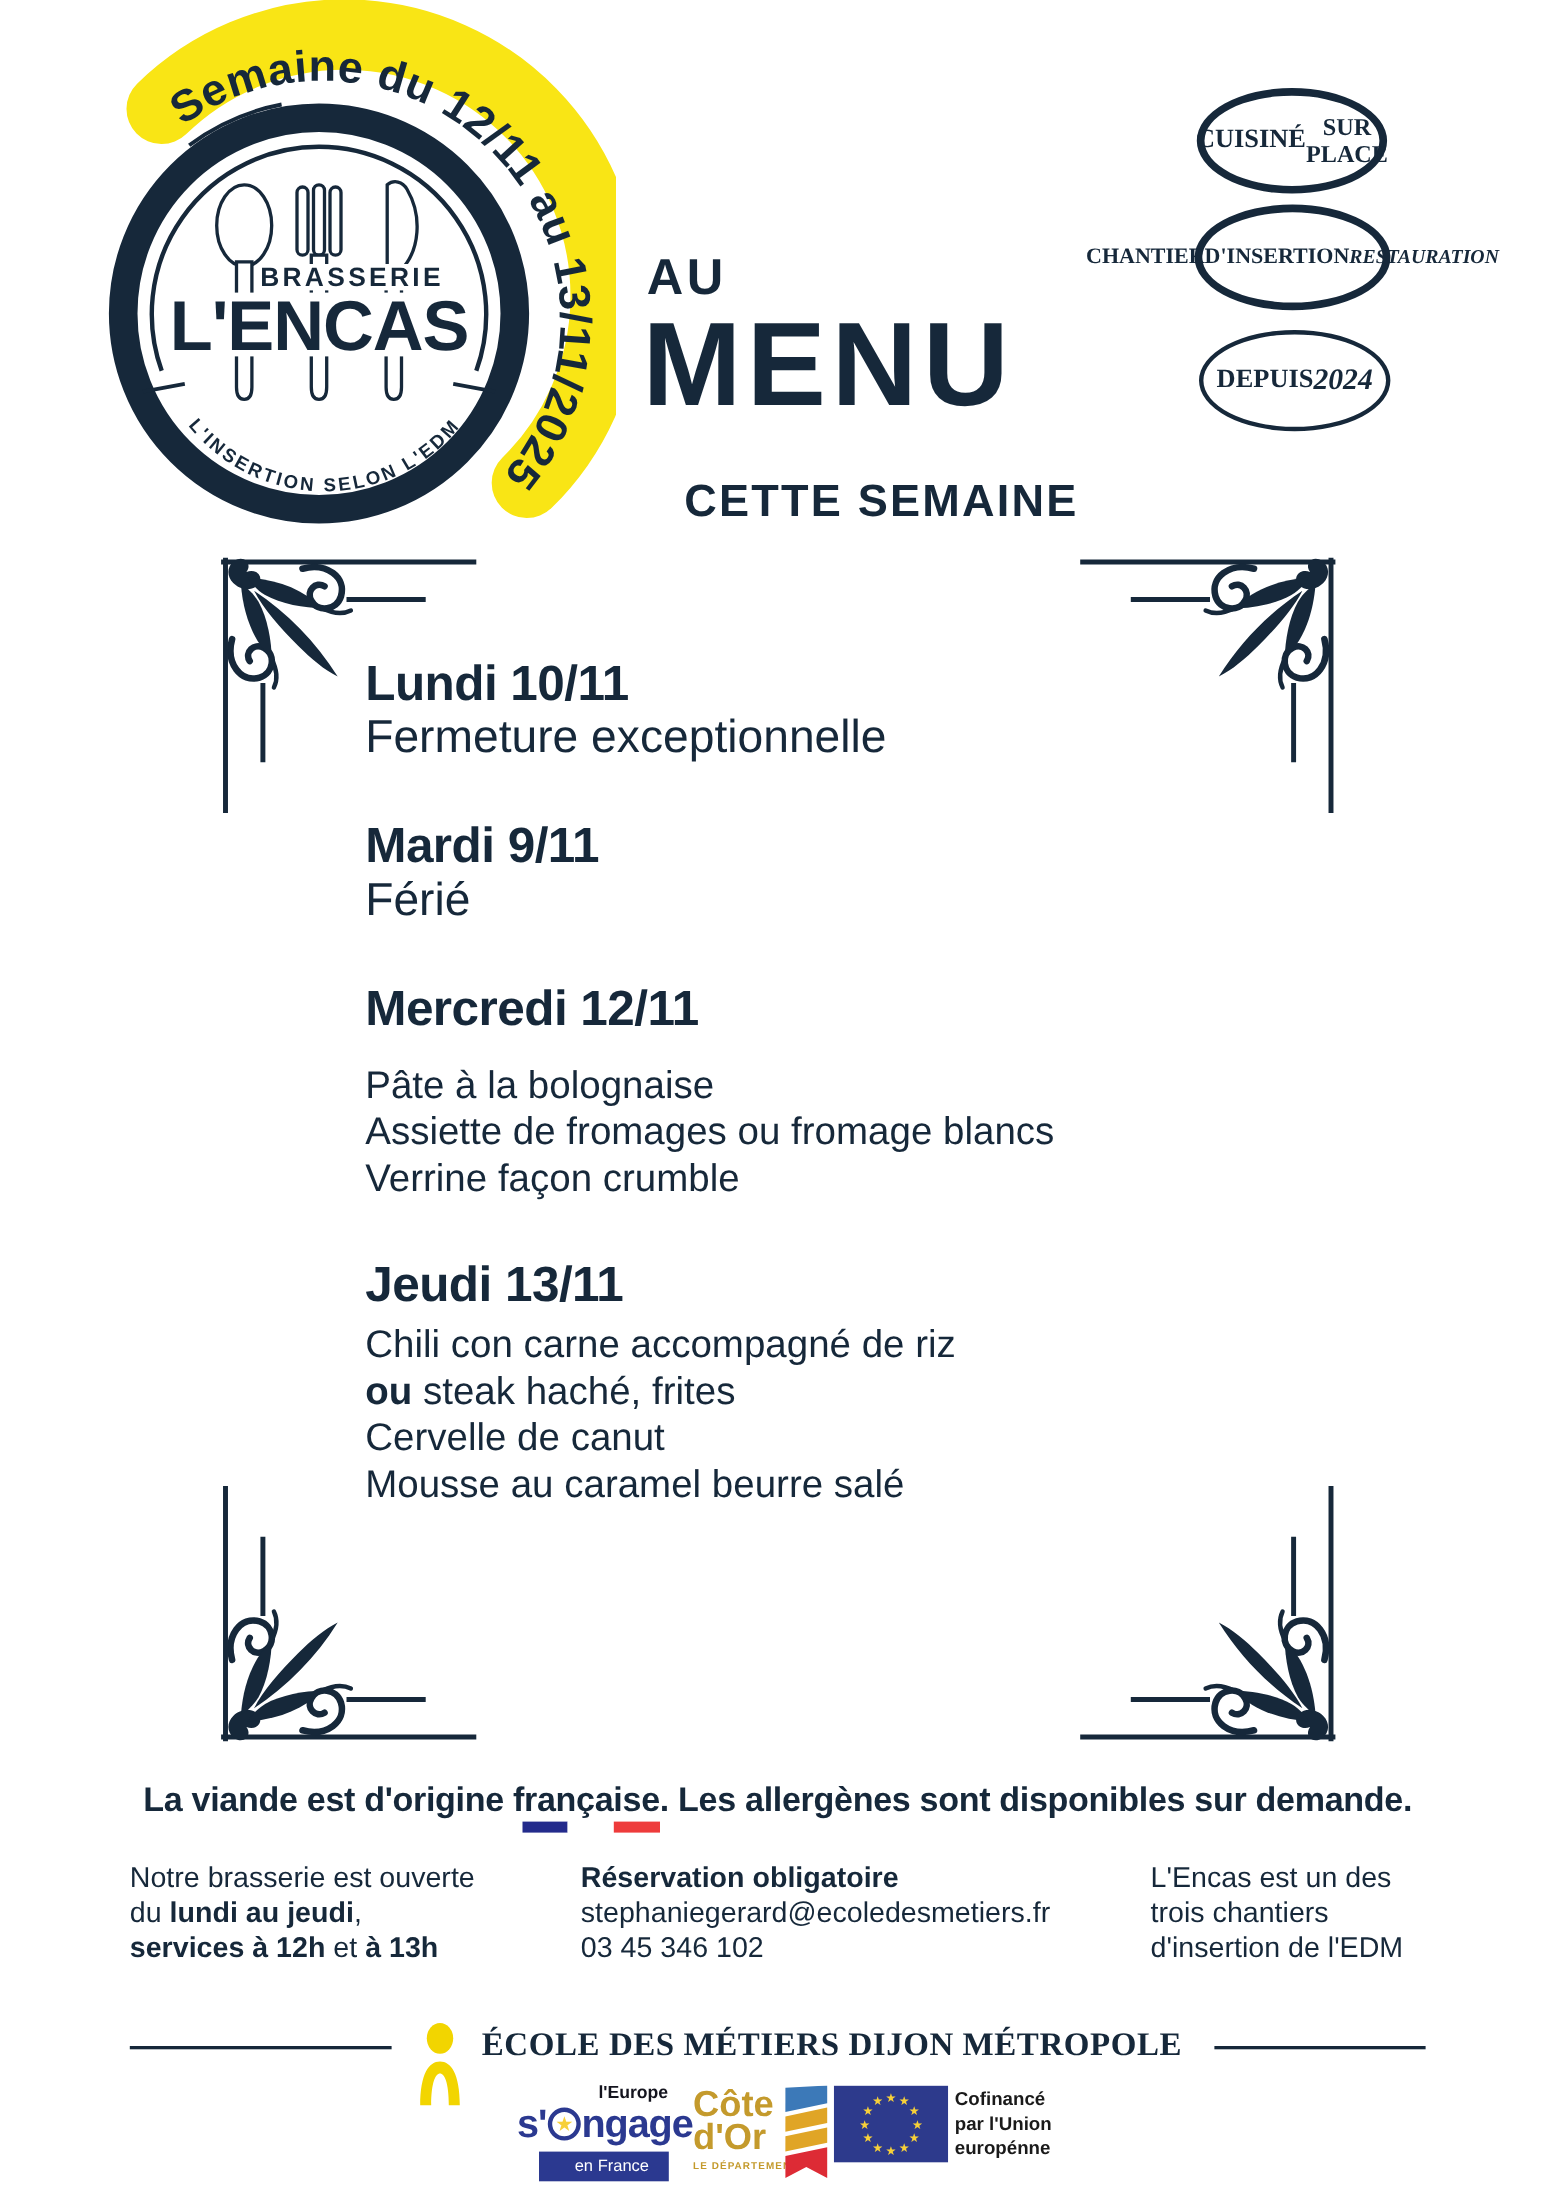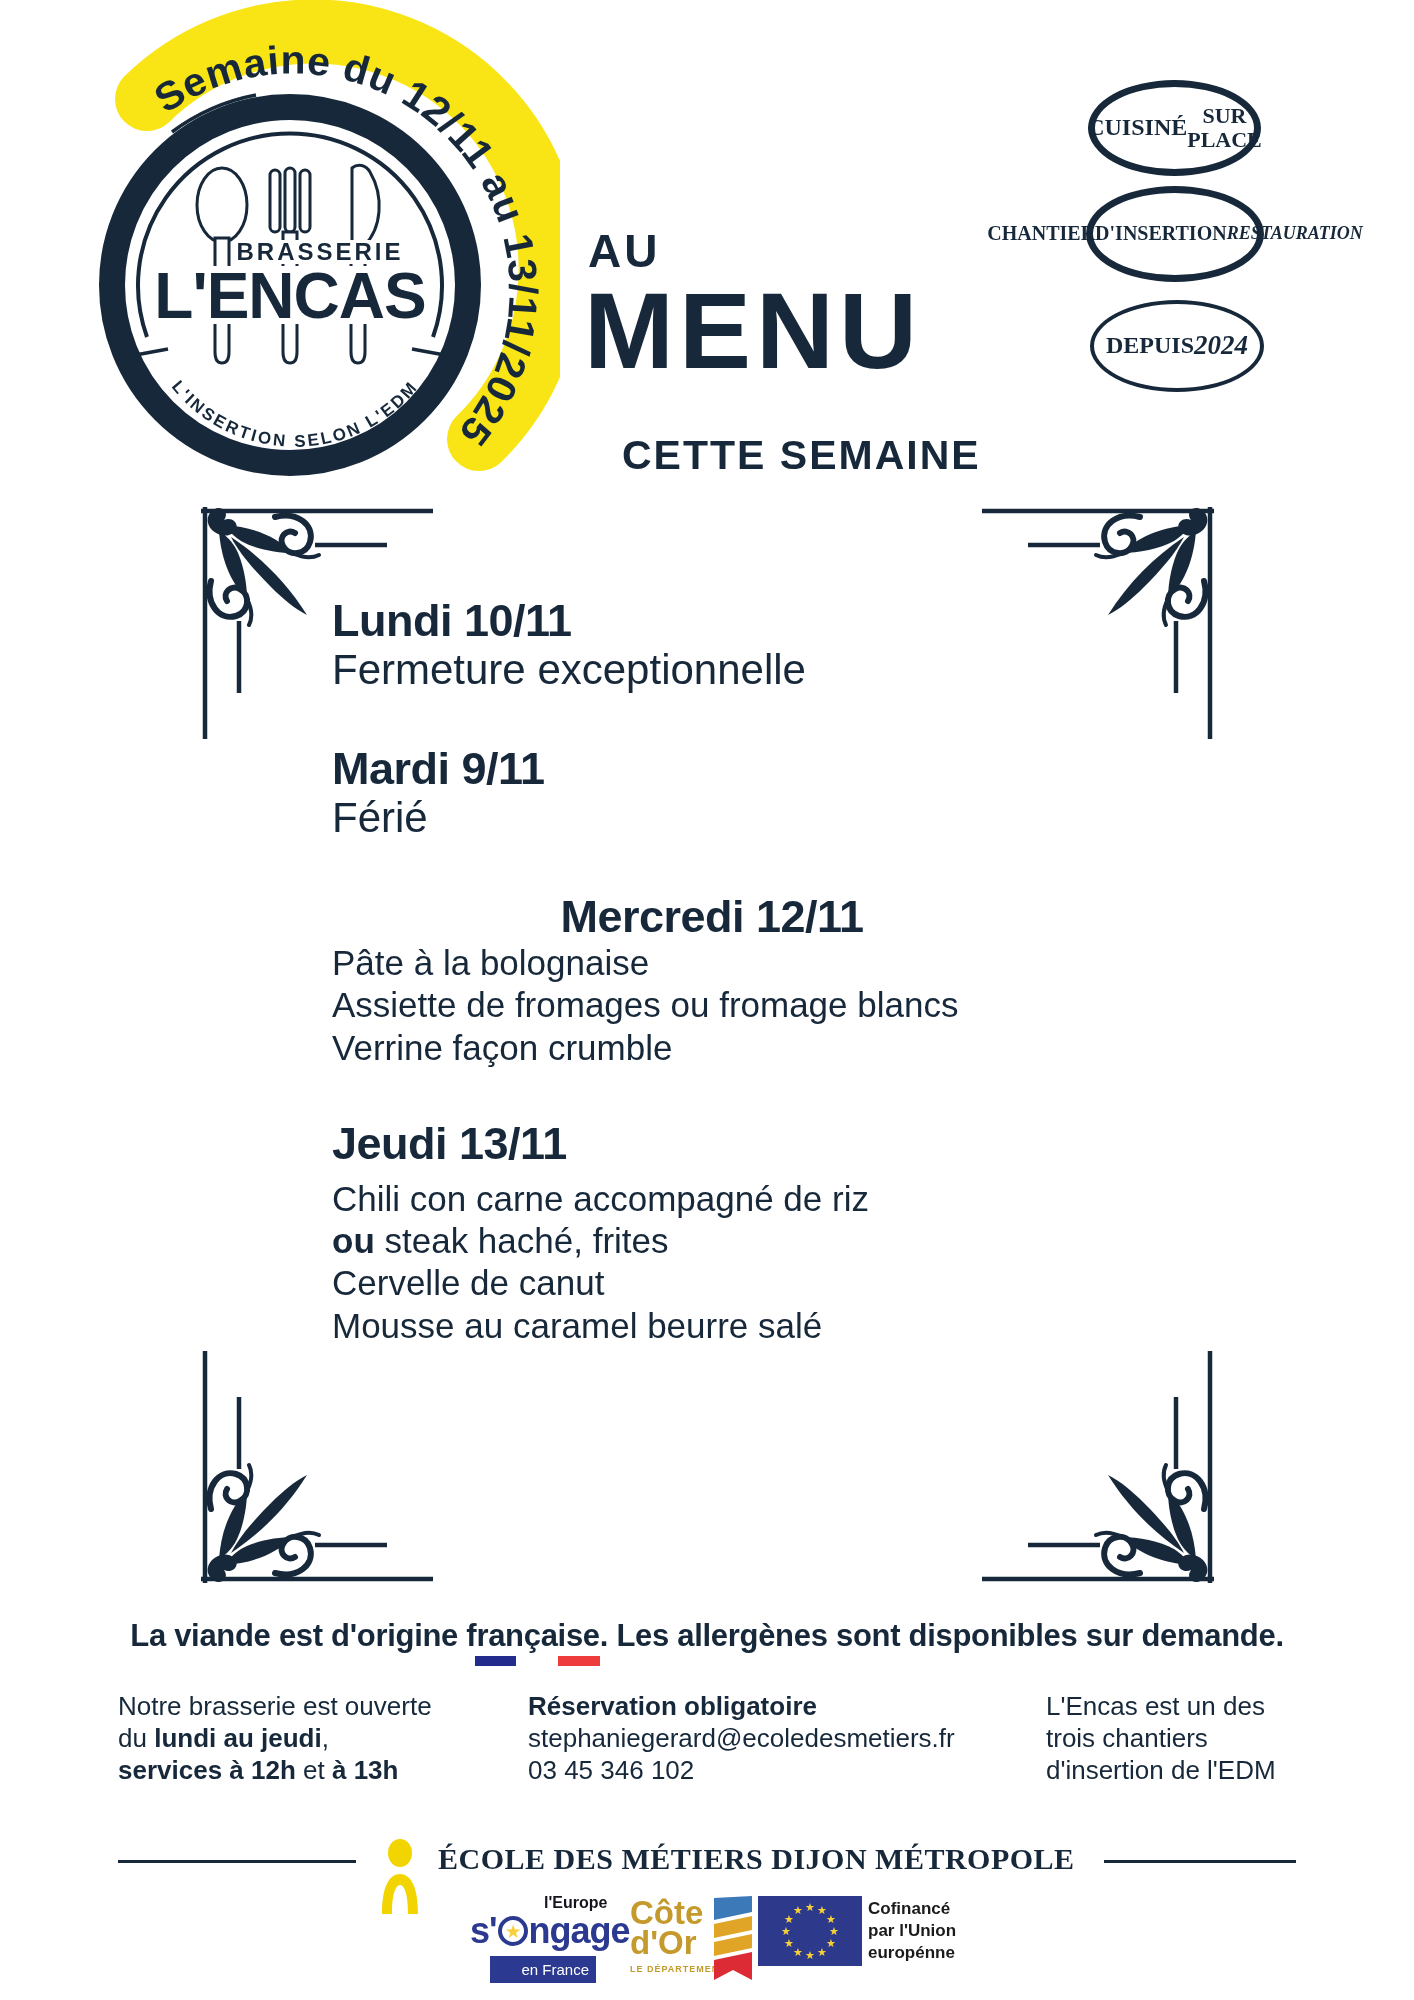--- a/index.html
+++ b/index.html
@@ -75,23 +75,23 @@
                font-size:30px;font-weight:600;letter-spacing:0.5px;}
 
   
   .engage{left:470px;top:1894px;width:150px;height:92px;}
   .engage .eu-top{position:absolute;left:74px;top:0;font-size:16px;font-weight:600;color:#14141e;}
   .engage .eu-main{position:absolute;left:0;top:16px;font-size:36px;font-weight:700;
                    color:var(--engage-blue);letter-spacing:-1px;display:flex;align-items:center;}
   .engage .swirl{display:inline-flex;width:30px;height:30px;border:4px solid var(--engage-blue);
                  border-radius:50%;align-items:center;justify-content:center;
                  font-size:16px;color:var(--star-yellow);margin:0 1px;}
-  .engage .eu-box{position:absolute;left:20px;top:62px;width:106px;height:27px;
+  .engage .eu-box{position:absolute;left:20px;top:62px;width:118px;height:27px;
                   background:var(--engage-blue);color:#fff;font-size:15px;
-                  display:flex;align-items:center;justify-content:flex-end;padding-right:7px;}
+                  display:flex;align-items:center;justify-content:flex-end;padding-right:18px;}
   .cotedor{left:630px;top:1898px;color:var(--gold);}
   .cotedor .cd-big{font-size:33px;font-weight:700;line-height:0.92;}
   .cotedor .cd-sub{font-size:9px;font-weight:700;letter-spacing:1px;margin-top:5px;}
   .ribbon{left:712px;top:1896px;}
   .euflag{left:758px;top:1896px;}
   .eu-text{left:868px;top:1898px;font-size:17px;line-height:1.3;color:#1a1a1a;font-weight:600;}
 </style>
 </head>
 <body>
 
@@ -224,21 +224,21 @@
   <div class="abs menu">
     <div class="day">
       <div class="day-title">Lundi 10/11</div>
       <div class="item-lg">Fermeture exceptionnelle</div>
     </div>
     <div class="day">
       <div class="day-title">Mardi 9/11</div>
       <div class="item-lg">Férié</div>
     </div>
     <div class="day">
-      <div class="day-title" style="margin-bottom:0;text-align:center;">Mercredi 12/11</div>
+      <div class="day-title" style="margin-bottom:24px;">Mercredi 12/11</div>
       <div class="item">Pâte à la bolognaise</div>
       <div class="item">Assiette de fromages ou fromage blancs</div>
       <div class="item">Verrine façon crumble</div>
     </div>
     <div class="day">
       <div class="day-title" style="margin-bottom:8px;">Jeudi 13/11</div>
       <div class="item">Chili con carne accompagné de riz</div>
       <div class="item"><b>ou</b><span> steak haché, frites</span></div>
       <div class="item">Cervelle de canut</div>
       <div class="item">Mousse au caramel beurre salé</div>

